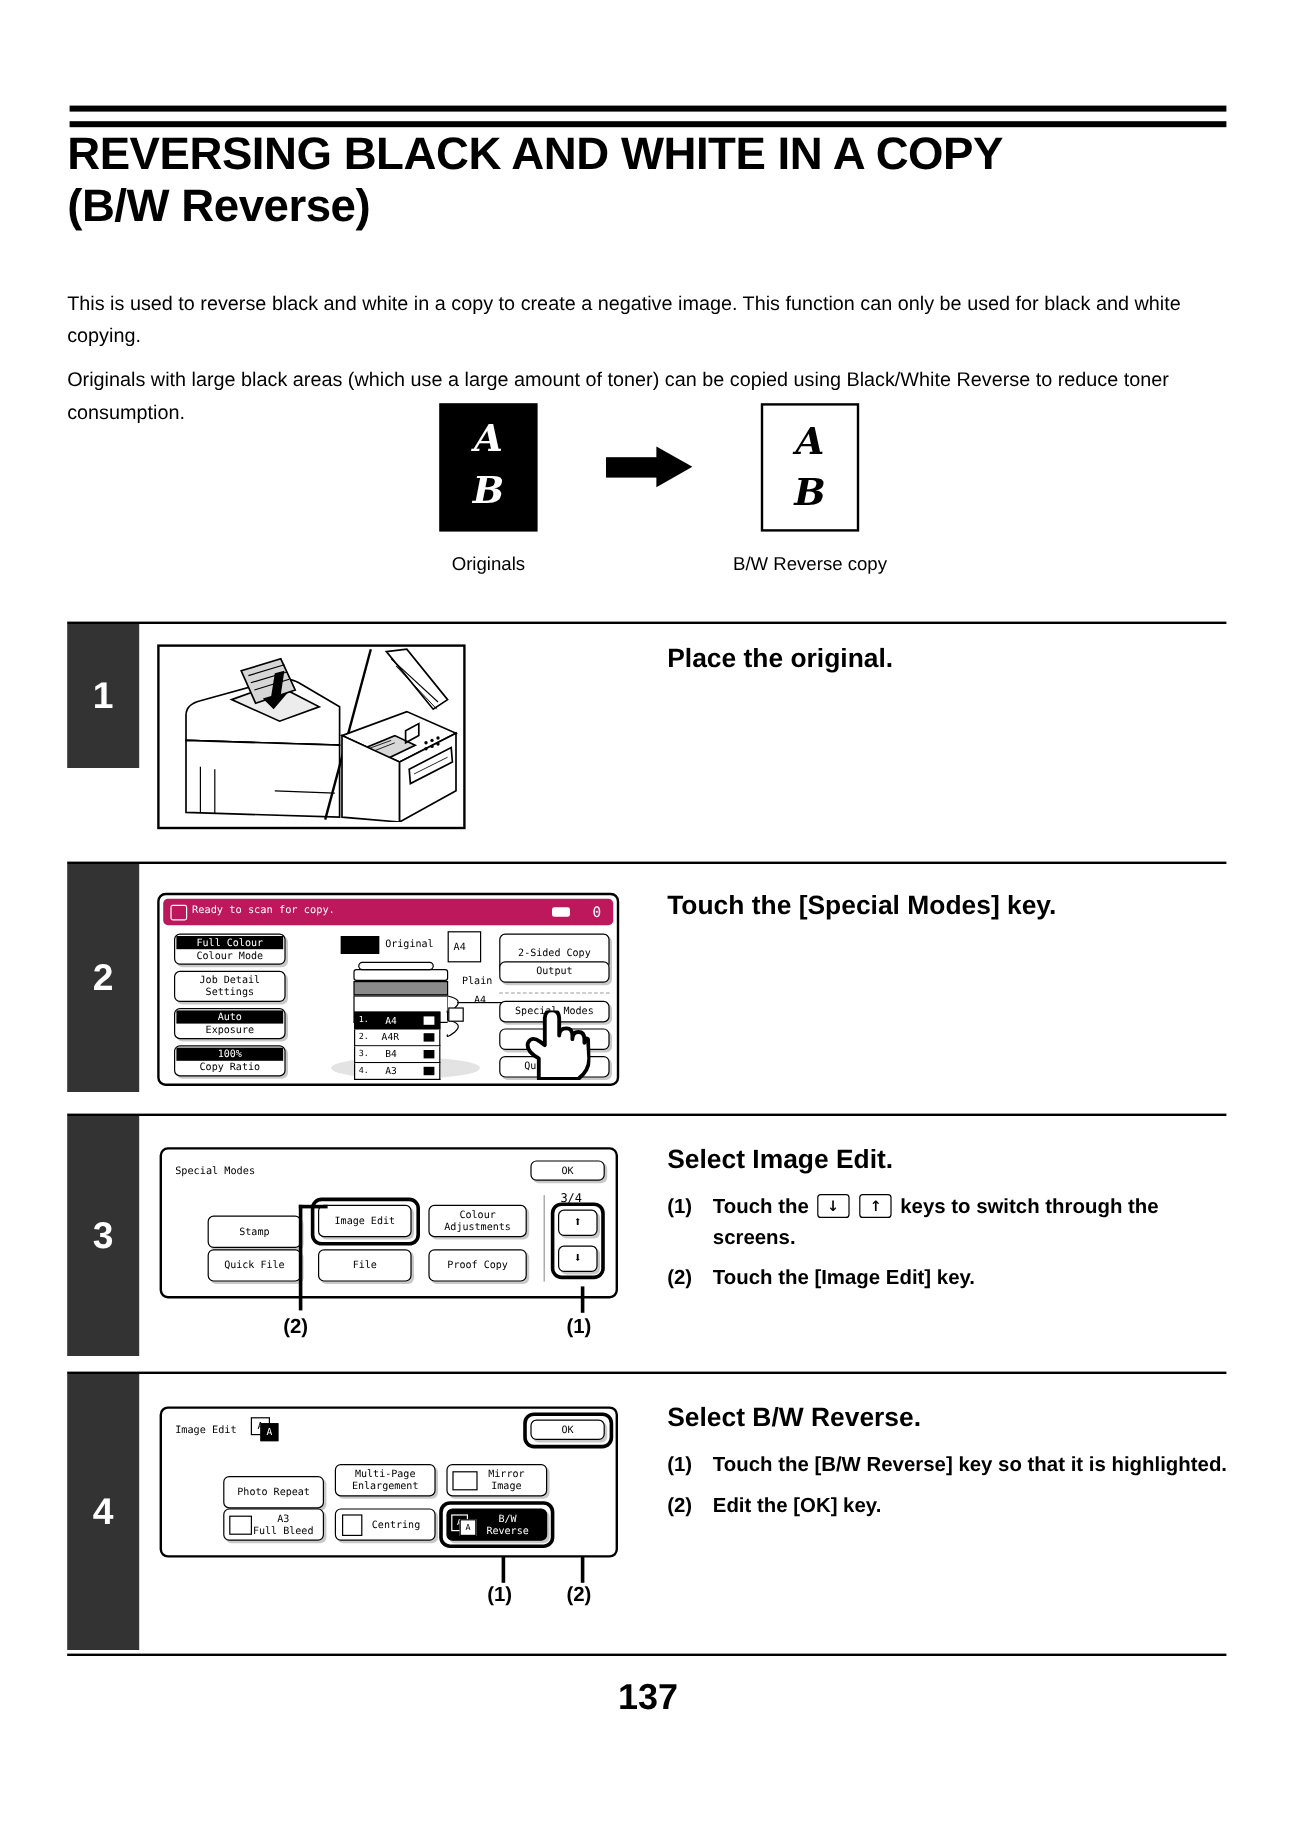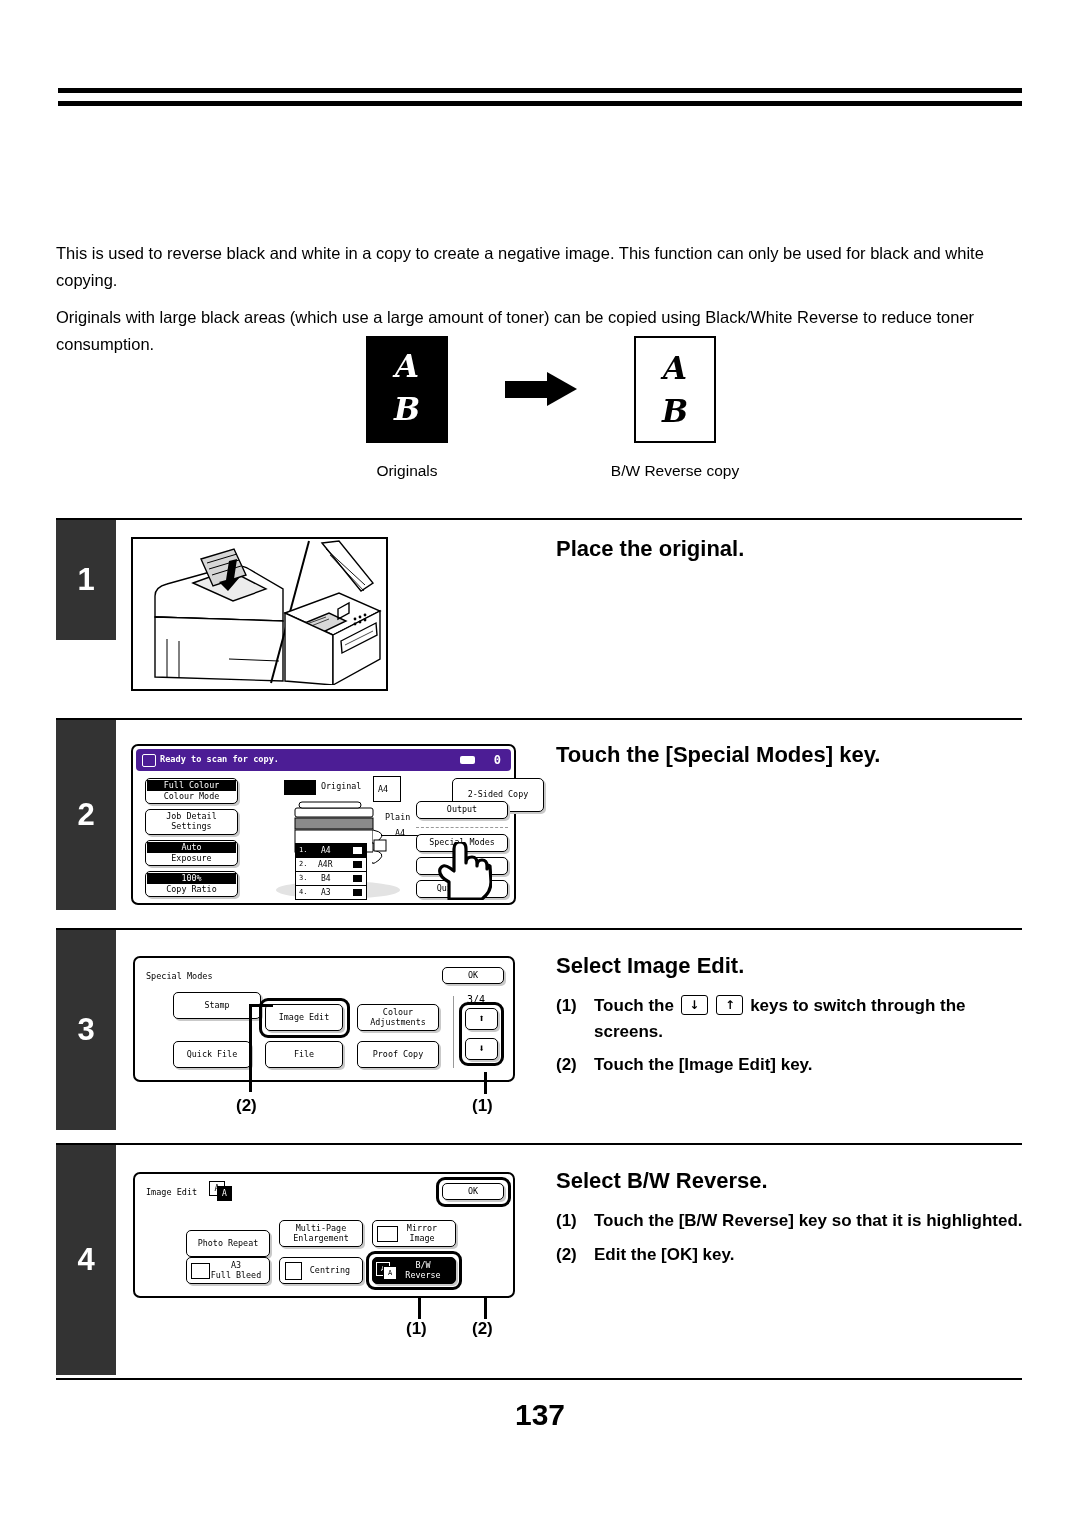--- a/index.html
+++ b/index.html
@@ -68,39 +68,43 @@
        font-family:"DejaVu Sans Mono",monospace;font-size:8.4px;text-align:center;
        display:flex;align-items:center;justify-content:center;line-height:1.15;
        box-shadow:2px 2px 0 0 #c9c9c9;}
   .btn.inv{background:#000;color:#fff;}
   .btn .topinv{position:absolute;left:1px;right:1px;top:1px;height:11px;background:#000;color:#fff;
                display:flex;align-items:center;justify-content:center;font-size:8.4px;}
   .btn .botlab{position:absolute;left:0;right:0;bottom:1px;display:flex;align-items:center;justify-content:center;font-size:8.4px;}
   .sel{position:absolute;box-sizing:border-box;border:3.5px solid #000;border-radius:9px;}
 
   
-  .statusbar{position:absolute;background:#4c1d95;color:#fff;font-family:"DejaVu Sans Mono",monospace;font-size:8.6px;font-weight:bold;}
+  .statusbar{position:absolute;background:#be185d;color:#fff;font-family:"DejaVu Sans Mono",monospace;font-size:8.6px;}
 
   
   .lead{position:absolute;background:#000;}
   .callout{position:absolute;font-size:17px;font-weight:bold;}
 
   .pagenum{position:absolute;left:0;top:1398px;width:1080px;text-align:center;
            font-size:30px;font-weight:bold;}
 
   .mono{font-family:"DejaVu Sans Mono",monospace;}
 </style>
 </head>
 <body>
 
 <div class="page">
 
   <div class="rule-top"></div>
   <div class="rule-top2"></div>
 
+  <div class="title">
+    <span class="l1">REVERSING BLACK AND WHITE IN A COPY</span>
+    <span class="l2">(B/W Reverse)</span>
+  </div>
 
   <div class="intro">
     <p>This is used to reverse black and white in a copy to create a negative image. This function can only be used for black and white copying.</p>
     <p>Originals with large black areas (which use a large amount of toner) can be copied using Black/White Reverse to reduce toner consumption.</p>
   </div>
 
   <div class="figure">
     <div class="fig-orig">
       <span class="glyph a">A</span>
       <span class="glyph b">B</span>
@@ -239,42 +243,42 @@
         <span class="mono" style="position:absolute;left:25px;top:2px;font-size:8px;">B4</span>
         <span style="position:absolute;right:4px;top:3px;width:9px;height:7px;background:#000;"></span>
       </div>
       <div style="position:relative;height:13px;background:#fff;border:1px solid #000;border-top:none;">
         <span class="mono" style="position:absolute;left:3px;top:2px;font-size:7px;">4.</span>
         <span class="mono" style="position:absolute;left:25px;top:2px;font-size:8px;">A3</span>
         <span style="position:absolute;right:4px;top:3px;width:9px;height:7px;background:#000;"></span>
       </div>
     </div>
 
-    <div class="btn" style="left:283px;top:32px;width:92px;height:34px;margin-left:36px;">2-Sided Copy</div>
+    <div class="btn" style="left:283px;top:32px;width:92px;height:34px;">2-Sided Copy</div>
     <div class="btn" style="left:283px;top:55px;width:92px;height:18px;">Output</div>
     <div style="position:absolute;left:283px;top:81px;width:92px;border-top:1px dashed #999;"></div>
     <div class="btn" style="left:283px;top:88px;width:92px;height:18px;">Special Modes</div>
     <div class="btn" style="left:283px;top:111px;width:92px;height:18px;">File</div>
     <div class="btn" style="left:283px;top:134px;width:92px;height:18px;">Quick File</div>
 
     <svg style="position:absolute;left:297px;top:96px;" width="62" height="58" viewBox="0 0 62 58">
       <path d="M19 57 L19 40 Q8 34 10 27 Q13 21 20 26 L24 29 L24 7 Q24 0 30 0 Q36 0 36 7 L36 21 Q36 15 42 15 Q47 15 47 21 L47 24 Q47 18 52 18 Q57 18 57 24 L57 27 Q57 22 60 24 L61 40 Q61 50 52 57 Z" fill="#fff" stroke="#000" stroke-width="3.2" stroke-linejoin="round"></path>
     </svg>
   </div>
 
   <div class="steptitle" style="left:556px;top:742px;">Touch the [Special Modes] key.</div>
 
   <div class="hr" style="top:928px"></div>
   <div class="stepnum" style="top:930px;height:200px">3</div>
 
   <div class="lcd" style="left:133px;top:956px;width:382px;height:126px;">
     <span class="lcd-title" style="left:11px;top:13px;">Special Modes</span>
     <div class="btn" style="left:307px;top:9px;width:62px;height:17px;">OK</div>
 
-    <div class="btn" style="left:38px;top:34px;width:88px;height:27px;">Stamp</div>
+    <div class="btn" style="left:38px;top:55px;width:78px;height:27px;">Stamp</div>
     <div class="btn" style="left:130px;top:46px;width:78px;height:27px;">Image Edit</div>
     <div class="sel" style="left:124px;top:40px;width:91px;height:40px;"></div>
     <div class="btn" style="left:222px;top:46px;width:82px;height:27px;flex-direction:column;">
       <span>Colour</span>
       <span>Adjustments</span>
     </div>
     <div class="btn" style="left:38px;top:83px;width:78px;height:27px;">Quick File</div>
     <div class="btn" style="left:130px;top:83px;width:78px;height:27px;">File</div>
     <div class="btn" style="left:222px;top:83px;width:82px;height:27px;">Proof Copy</div>
 

